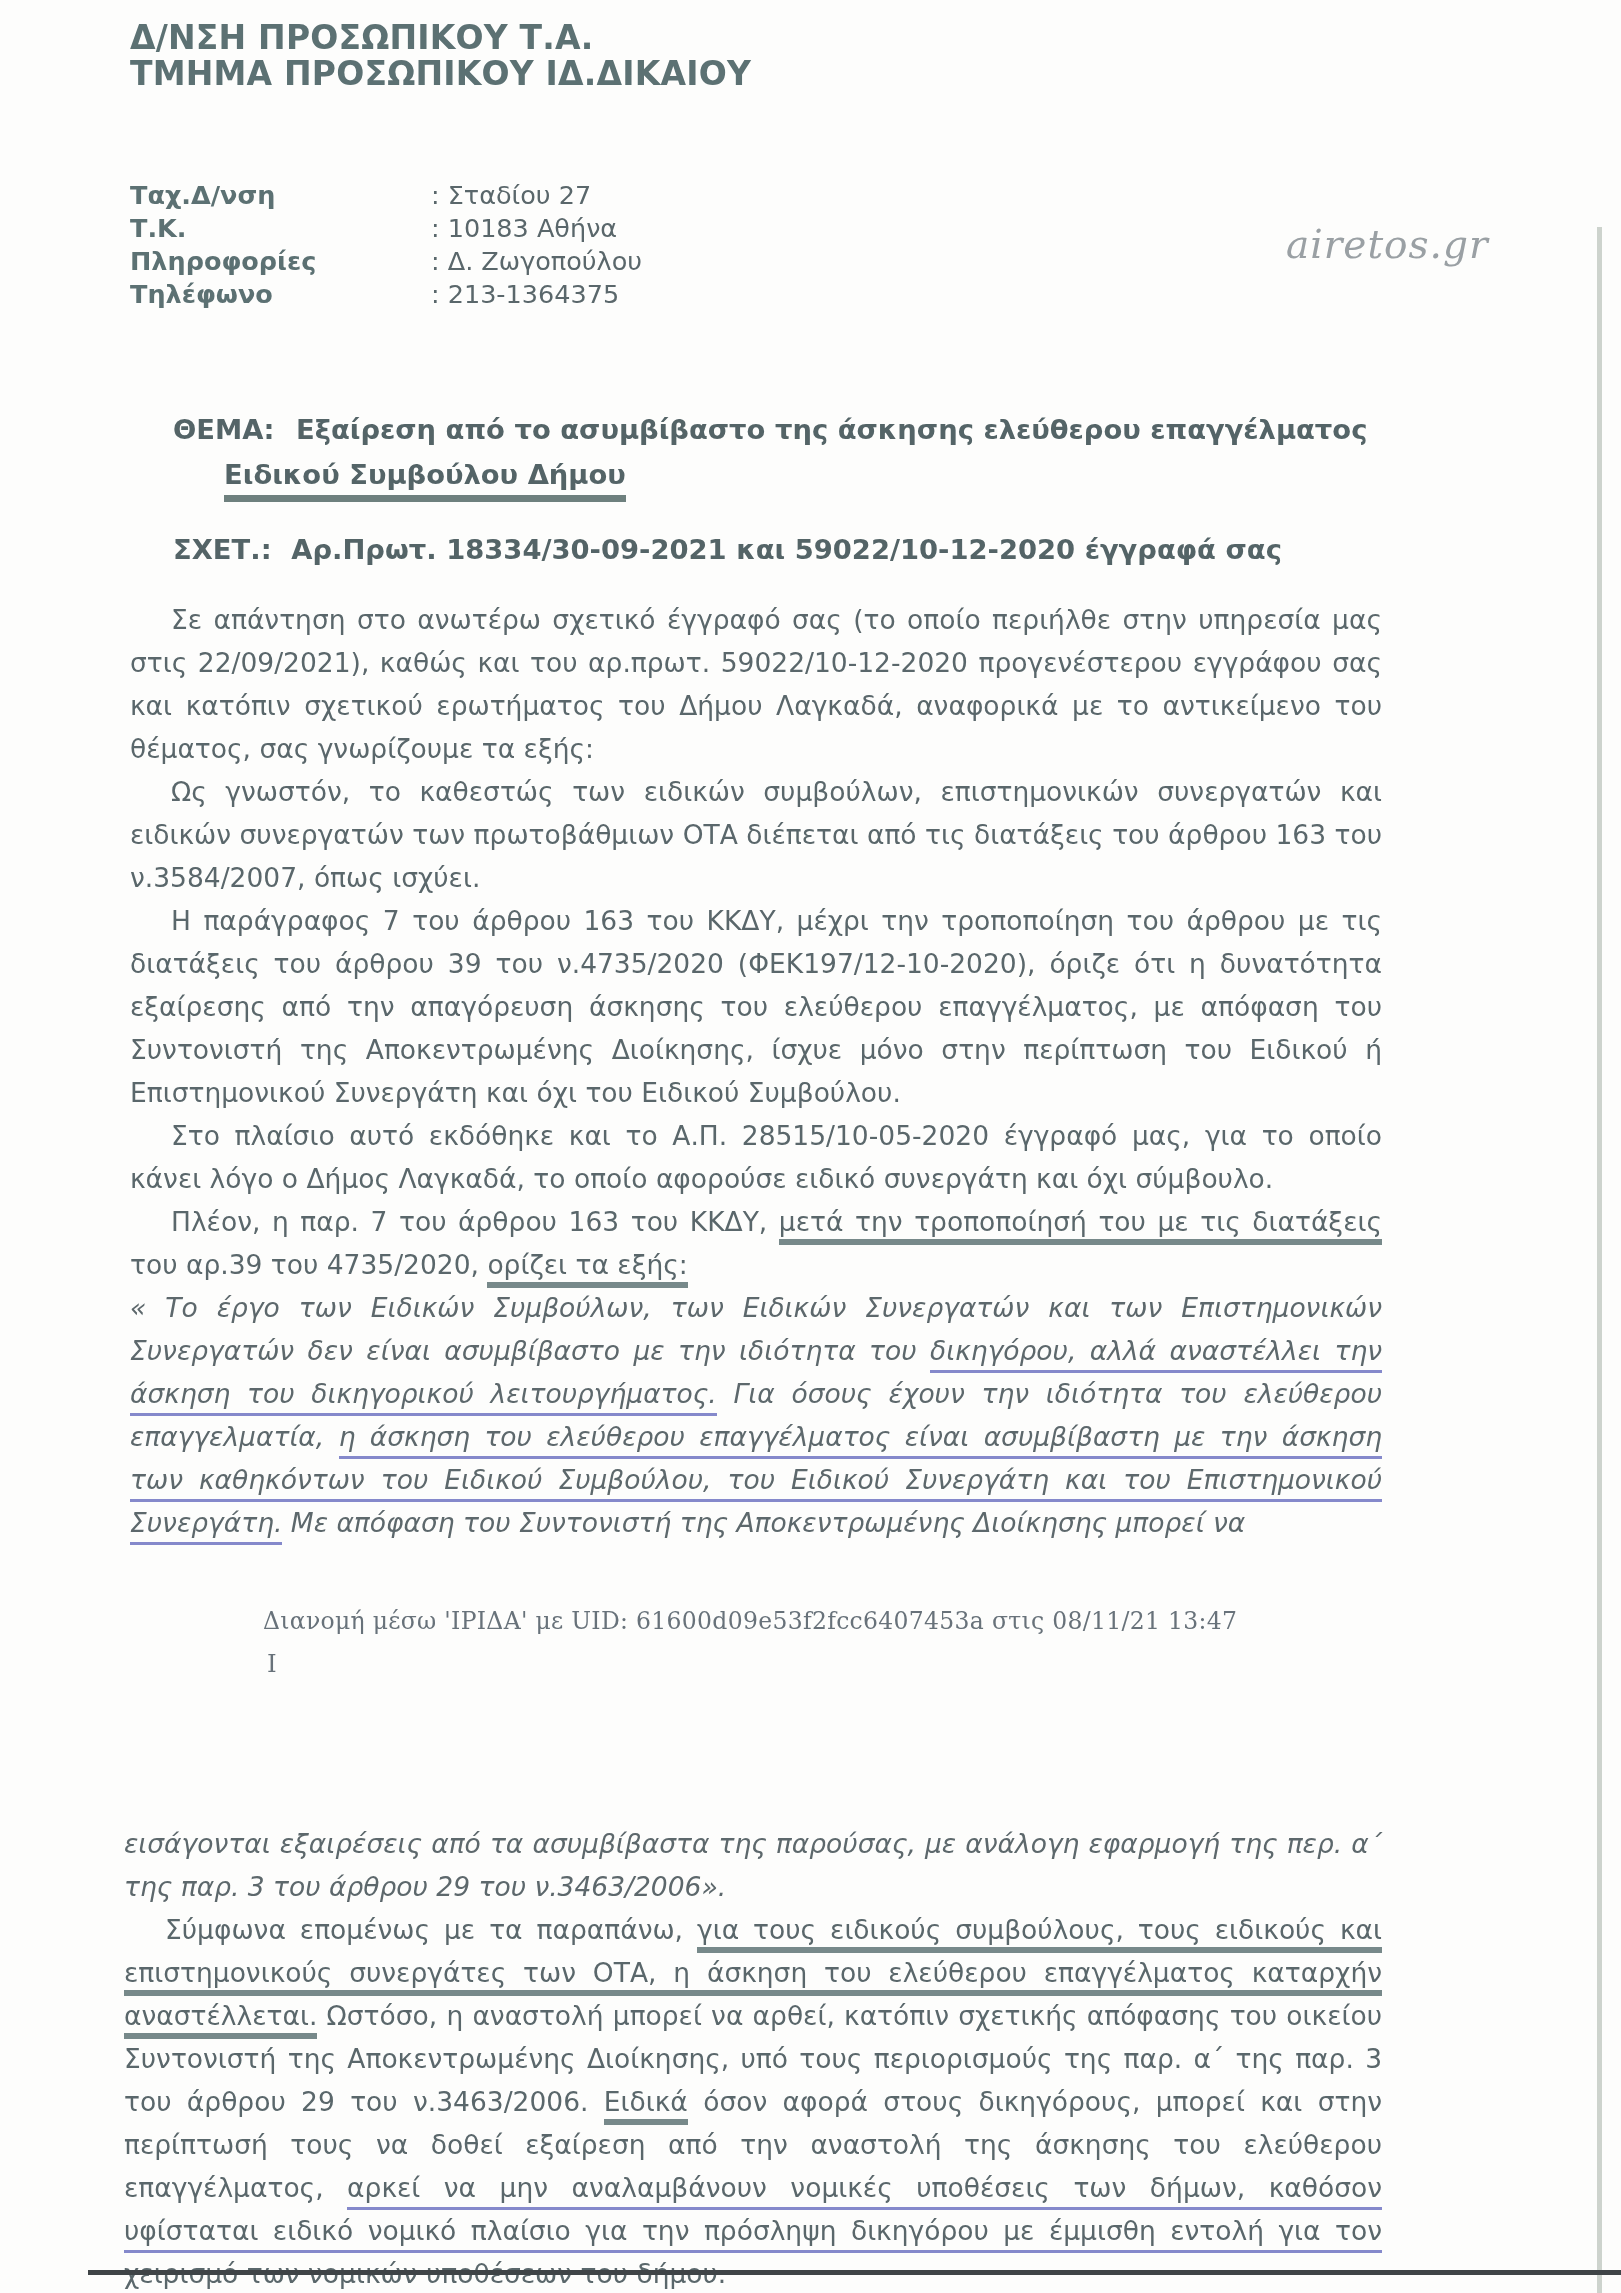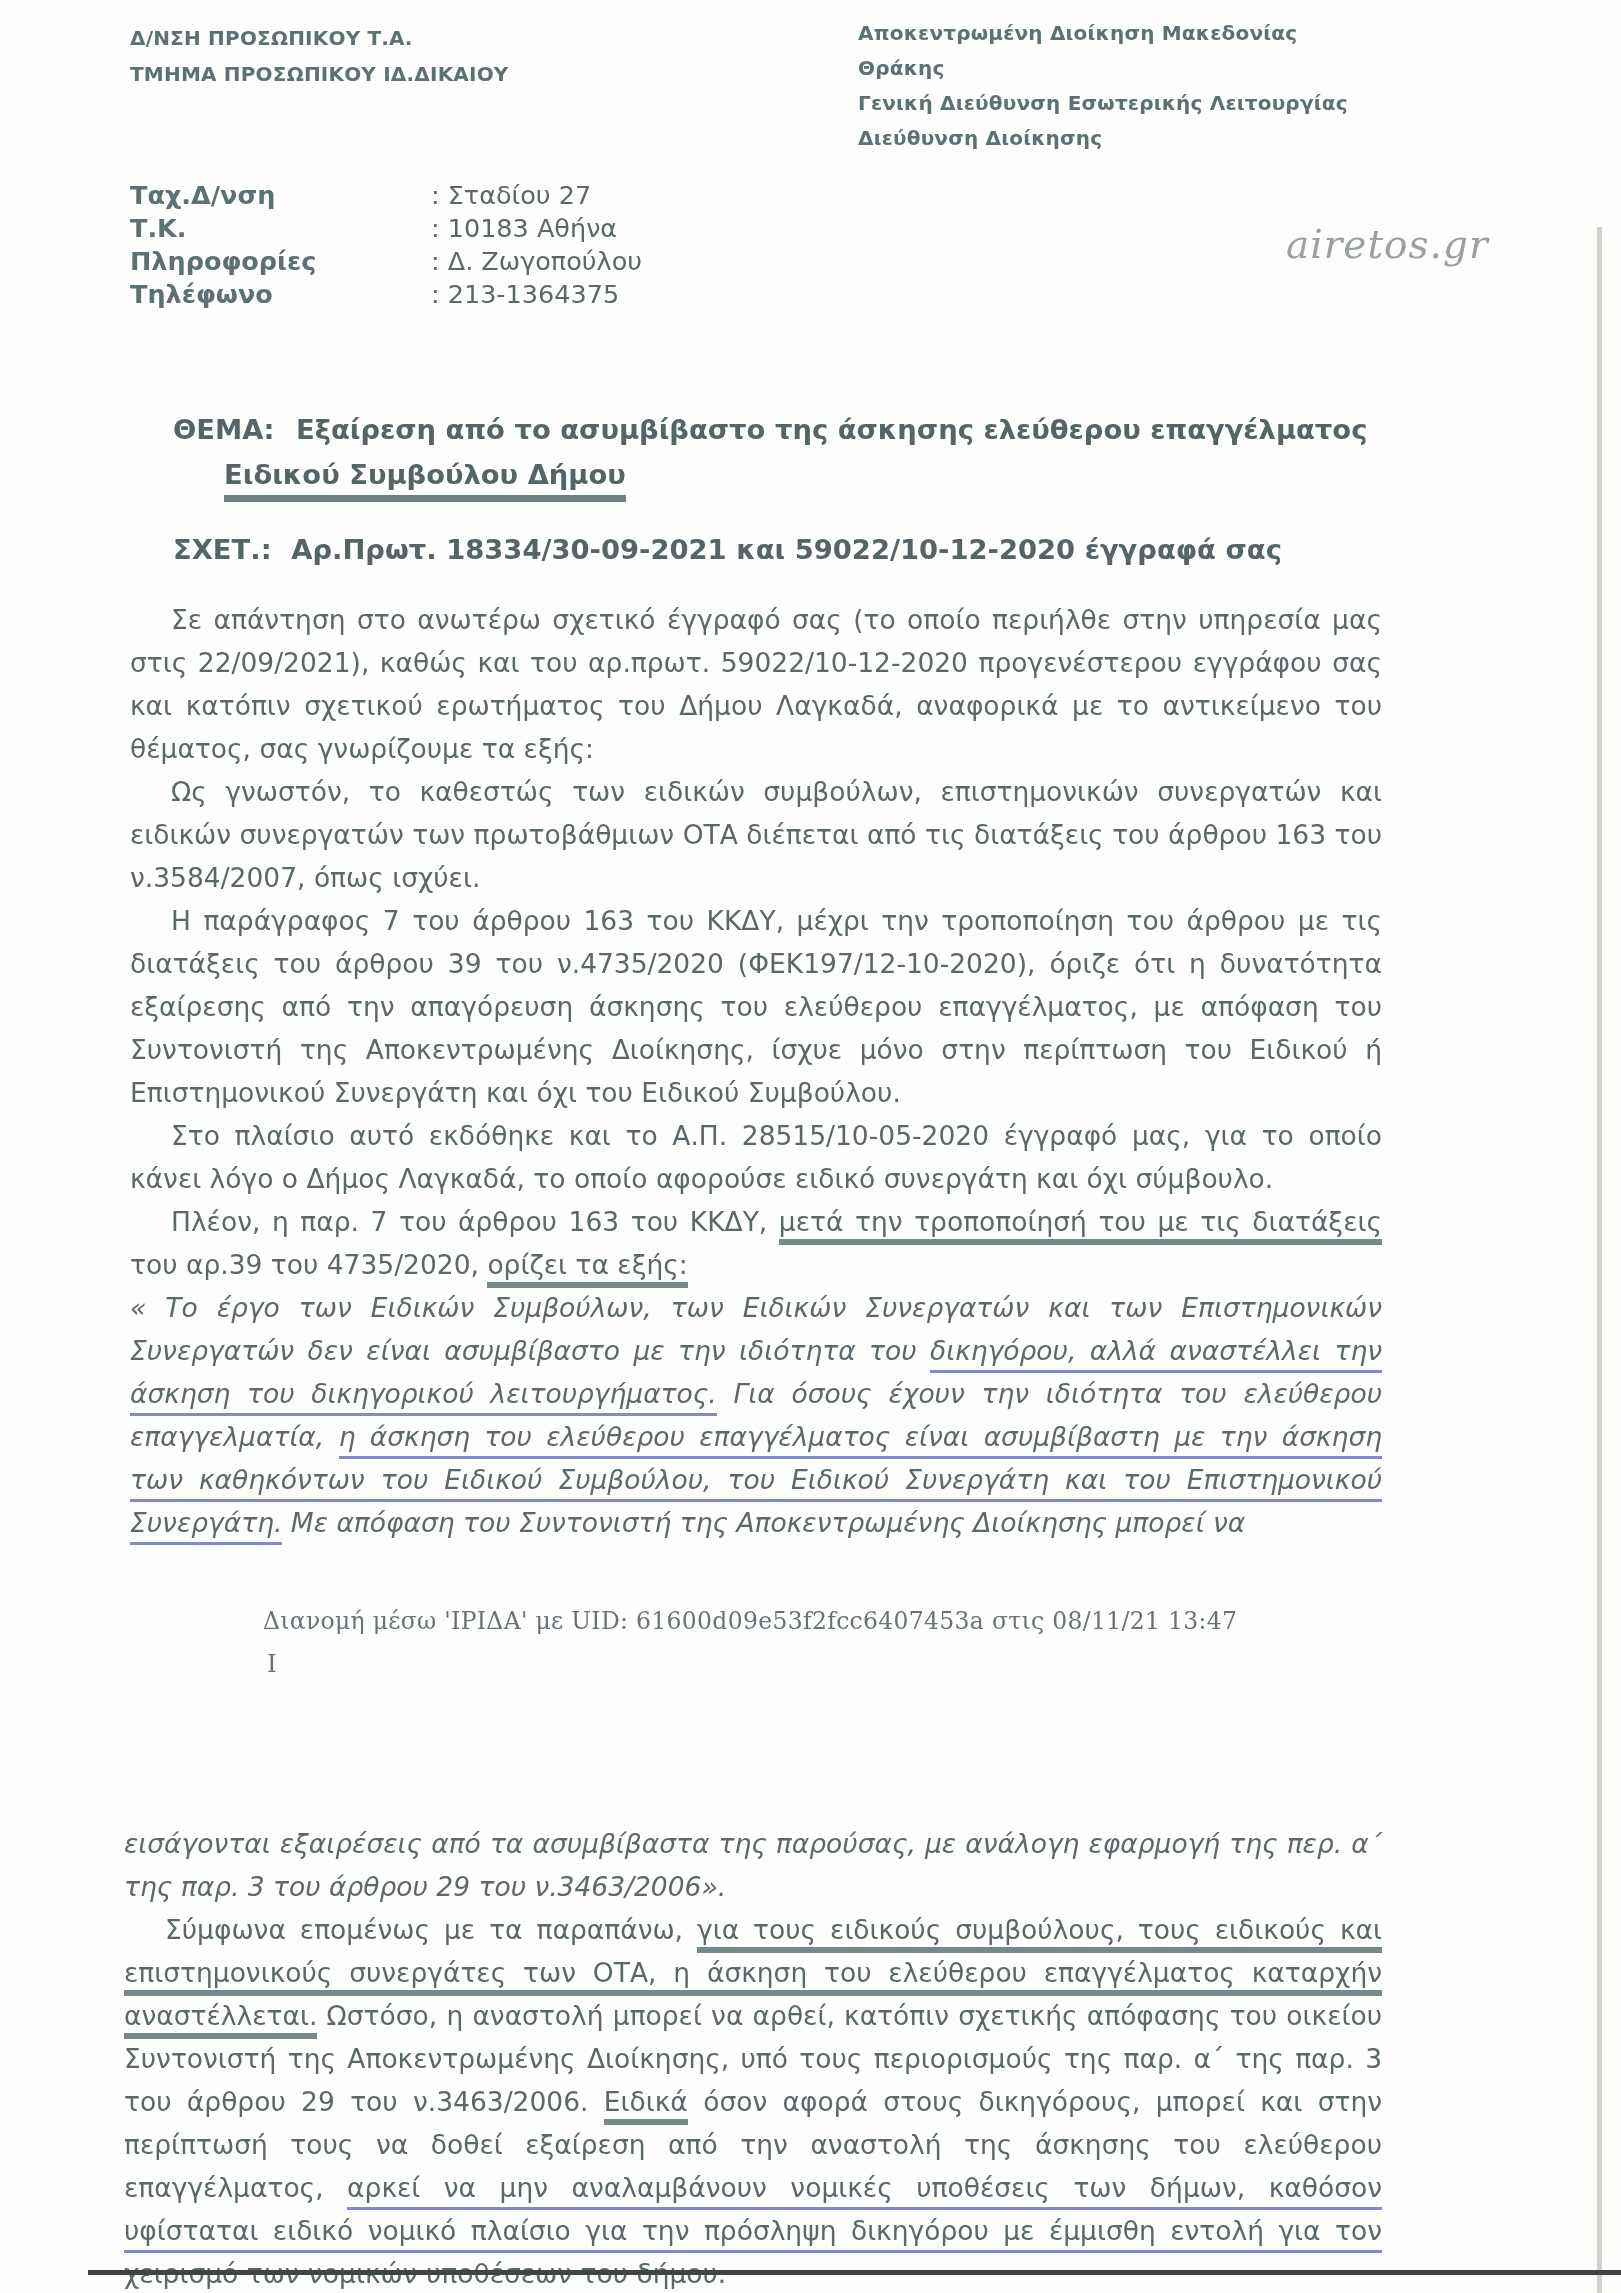--- a/index.html
+++ b/index.html
@@ -19,21 +19,21 @@
     position:relative;
     width:1621px;height:2294px;
     background:var(--paper);
     font-family:"DejaVu Sans","Liberation Sans",sans-serif;
     color:var(--ink-body);
     overflow:hidden;
     margin:0 auto;
   }
   .abs{position:absolute;}
   
-  .hdr{font-weight:bold;color:var(--ink-head);font-size:20px;line-height:36px;letter-spacing:0.2px;}
+  .hdr{font-weight:bold;color:var(--ink-head);font-size:33px;line-height:36px;letter-spacing:0.2px;}
   #header-left{left:130px;top:19.6px;}
   #header-right{left:858px;top:15.7px;width:627px;line-height:35px;}
   
   #contact{left:130px;top:179px;font-size:25.5px;line-height:33px;}
   .contact-row{display:flex;}
   .contact-label{font-weight:bold;color:var(--ink-head);width:301px;flex:0 0 301px;}
   .contact-value{color:var(--ink-body);text-align:center;}
   
   #watermark{
     left:1286px;top:222px;
@@ -76,26 +76,20 @@
 </head>
 <body>
 
 <div class="page">
 
   <div id="header-left" class="abs hdr">
       <div>Δ/ΝΣΗ ΠΡΟΣΩΠΙΚΟΥ Τ.Α.</div>
       <div>ΤΜΗΜΑ ΠΡΟΣΩΠΙΚΟΥ ΙΔ.ΔΙΚΑΙΟΥ</div>
     </div>
 
-  <div id="header-right" class="abs hdr">
-      <div>Αποκεντρωμένη Διοίκηση Μακεδονίας</div>
-      <div>Θράκης</div>
-      <div>Γενική Διεύθυνση Εσωτερικής Λειτουργίας</div>
-      <div>Διεύθυνση Διοίκησης</div>
-    </div>
 
   <div id="contact" class="abs">
       <div class="contact-row">
         <span class="contact-label">Ταχ.Δ/νση</span>
         <span class="contact-value">: Σταδίου 27</span>
       </div>
       <div class="contact-row">
         <span class="contact-label">Τ.Κ.</span>
         <span class="contact-value">: 10183 Αθήνα</span>
       </div>

